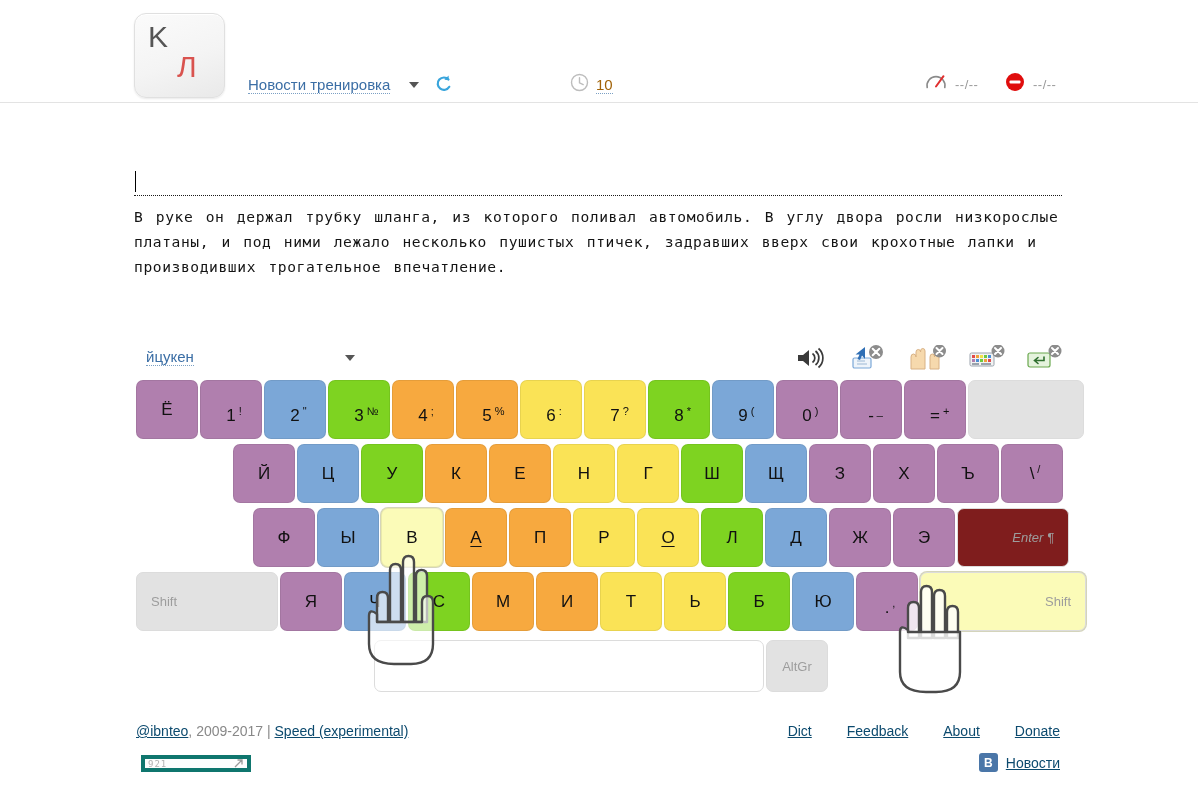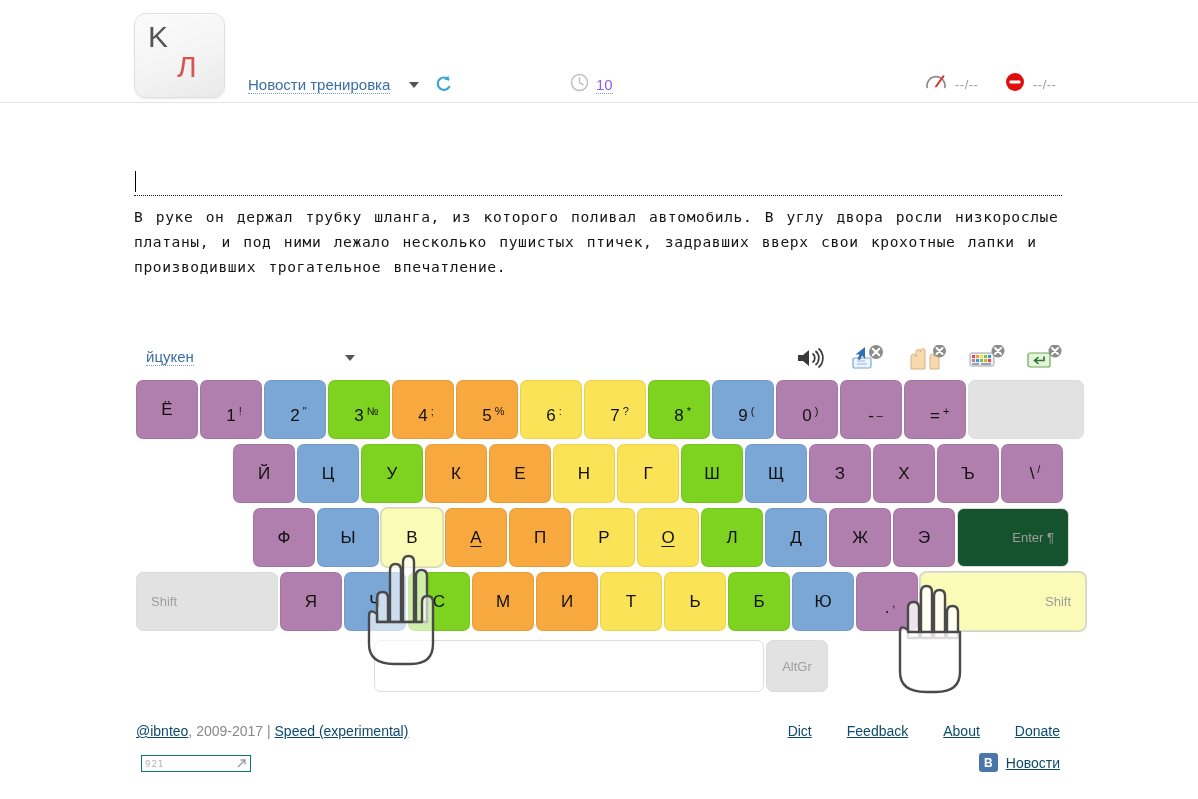--- a/index.html
+++ b/index.html
@@ -53,21 +53,21 @@
     border-right: 5px solid transparent;
     border-top: 6px solid #555;
     cursor: pointer;
   }
   #reload-icon {
     position: absolute; left: 433px; top: 74px;
     cursor: pointer;
   }
 
   #timer-group { position: absolute; left: 570px; top: 73px; display: flex; align-items: center; gap: 7px; }
-  #timer-value { color: #8b5cf6; font-size: 15px; border-bottom: 1px dotted #7ba0c4; cursor: pointer; }
+  #timer-value { color: #a16207; font-size: 15px; border-bottom: 1px dotted #7ba0c4; cursor: pointer; }
 
   #speed-group { position: absolute; left: 925px; top: 72px; display: flex; align-items: center; gap: 8px; }
   #error-group { position: absolute; left: 1005px; top: 72px; display: flex; align-items: center; gap: 8px; }
   .stat-value { color: #9a9a9a; font-size: 13px; letter-spacing: .5px; }
 
   
   #text-panel {
     position: absolute;
     left: 134px; top: 168px;
     width: 928px;
@@ -171,21 +171,21 @@
   }
   .f-link {
     color: #0c4a6e; font-size: 14px;
     text-decoration: underline; cursor: pointer;
   }
   #footer-left { position: absolute; left: 136px; top: 8px; color: #888; font-size: 14px; }
   #footer-right { position: absolute; right: 138px; top: 8px; display: flex; gap: 35px; }
   #counter {
     position: absolute; left: 141px; top: 40px;
     width: 110px; height: 17px;
-    border: 1px solid #0f766e;
+    border: 4px solid #0f766e;
     background: #fdfdfd;
     display: flex; align-items: center; justify-content: space-between;
     padding: 0 3px;
     cursor: pointer;
   }
   #counter .num {
     font-family: "DejaVu Sans Mono", monospace;
     font-size: 9px; color: #b2b2b2; letter-spacing: 1px;
   }
   #vk-group {
@@ -436,21 +436,21 @@
       </div>
       <div class="key" style="left: 629px; width: 62px; background: rgb(123, 167, 215);">
         <span class="main">Д</span>
       </div>
       <div class="key" style="left: 693px; width: 62px; background: rgb(176, 127, 174);">
         <span class="main">Ж</span>
       </div>
       <div class="key" style="left: 757px; width: 62px; background: rgb(176, 127, 174);">
         <span class="main">Э</span>
       </div>
-      <div class="key mod right" style="left: 821px; width: 112px; background: #14532d;">
+      <div class="key mod right" style="left: 821px; width: 112px; background: #7f1d1d; font-style: italic;">
         <span class="main">Enter ¶</span>
       </div>
     </div>
     <div class="kb-row">
       <div class="key mod" style="left: 0px; width: 142px; background: rgb(226, 226, 226);">
         <span class="main">Shift</span>
       </div>
       <div class="key" style="left: 144px; width: 62px; background: rgb(176, 127, 174);">
         <span class="main">Я</span>
       </div>

